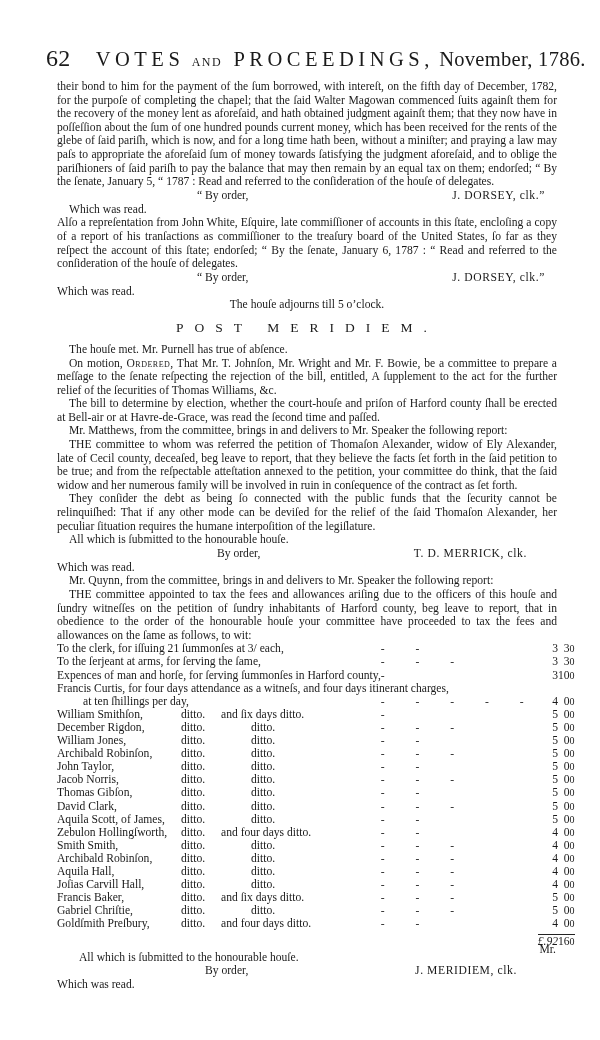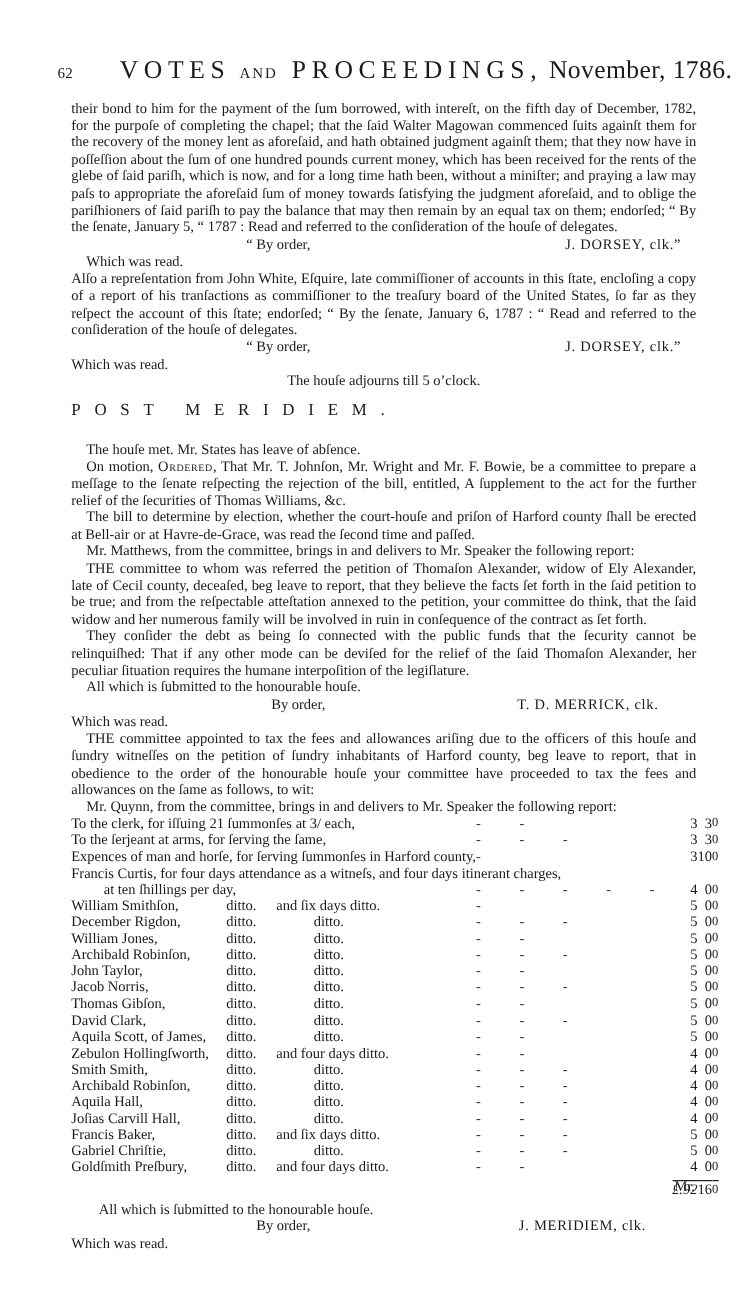--- a/index.html
+++ b/index.html
@@ -1,33 +1,33 @@
 <!DOCTYPE html>
 <html><head>
 <meta charset="utf-8">
 <style>
   html, body { margin: 0; padding: 0; background: #ffffff; }
   body { width: 600px; height: 1040px; position: relative; overflow: hidden;
          font-family: "Liberation Serif", "DejaVu Serif", serif; color: #1a1a1a; }
   .page { position: absolute; left: 0; top: 0; width: 600px; height: 1040px; }
   .header { position: absolute; left: 46px; top: 45px; width: 520px; height: 24px;
             font-size: 20.5px; letter-spacing: 0.2px; white-space: nowrap; }
-  .header .num { display: inline-block; margin-right: 32px; font-size: 12px; }
+  .header .num { display: inline-block; margin-right: 20px; font-size: 24px; }
   .header .sc-big { letter-spacing: 4.5px; }
   .header .sc-small { font-size: 12px; letter-spacing: 1.5px; margin: 0 6px 12px 2px; }
   .header .date { letter-spacing: 0.3px; }
 
   .body { position: absolute; left: 57px; top: 80px; width: 500px; font-size: 11.6px; line-height: 13.6px; }
   p { margin: 0; text-align: justify; }
   .ind { text-indent: 12px; }
   .byorder { position: relative; height: 14px; }
   .byorder .bo { position: absolute; left: 140px; }
   .byorder .sig { position: absolute; right: 12px; letter-spacing: 0.6px; }
   .center { text-align: center; }
-  .pm { letter-spacing: 11px; font-size: 13.5px; margin: 9px 0 16px 0; height: 16px; }
+  .pm { text-align: center; letter-spacing: 11px; font-size: 13.5px; margin: 9px 0 6px 0; height: 16px; }
   .sc { font-variant: small-caps; letter-spacing: 0.5px; }
   .gap-s { height: 2px; }
 
   table.acct { border-collapse: collapse; width: 500px; font-size: 11.6px; line-height: 13.1px; }
   table.acct td { padding: 0; white-space: nowrap; vertical-align: top; }
   td.name { width: 138px; }
   td.ditto1 { width: 56px; }
   td.ditto2 { width: 200px; }
   td.dashes { width: 60px; color:#333; letter-spacing: 14px; }
   td.l { width: 14px; text-align: right; }
@@ -61,34 +61,34 @@
     <p>Alſo a repreſentation from John White, Eſquire, late commiſſioner of accounts in this ſtate, encloſing a copy of a report of his tranſactions as commiſſioner to the treaſury board of the United States, ſo far as they reſpect the account of this ſtate; endorſed; “ By the ſenate, January 6, 1787 : “ Read and referred to the conſideration of the houſe of delegates.</p>
     <div class="byorder">
       <span class="bo">“ By order,</span>
       <span class="sig">J. DORSEY, clk.”</span>
     </div>
     <p>Which was read.</p>
     <p class="center">The houſe adjourns till 5 o’clock.</p>
 
     <div class="pm">POST MERIDIEM.</div>
 
-    <p class="ind">The houſe met. Mr. States has leave of abſence.</p>
+    <p class="ind">The houſe met. Mr. Purnell has true of abſence.</p>
     <p class="ind"><span>On motion, </span><span class="sc">Ordered</span><span>, That Mr. T. Johnſon, Mr. Wright and Mr. F. Bowie, be a committee to prepare a meſſage to the ſenate reſpecting the rejection of the bill, entitled, A ſupplement to the act for the further relief of the ſecurities of Thomas Williams, &amp;c.</span></p>
     <p class="ind">The bill to determine by election, whether the court-houſe and priſon of Harford county ſhall be erected at Bell-air or at Havre-de-Grace, was read the ſecond time and paſſed.</p>
     <p class="ind">Mr. Matthews, from the committee, brings in and delivers to Mr. Speaker the following report:</p>
     <p class="ind">THE committee to whom was referred the petition of Thomaſon Alexander, widow of Ely Alexander, late of Cecil county, deceaſed, beg leave to report, that they believe the facts ſet forth in the ſaid petition to be true; and from the reſpectable atteſtation annexed to the petition, your committee do think, that the ſaid widow and her numerous family will be involved in ruin in conſequence of the contract as ſet forth.</p>
     <p class="ind">They conſider the debt as being ſo connected with the public funds that the ſecurity cannot be relinquiſhed: That if any other mode can be deviſed for the relief of the ſaid Thomaſon Alexander, her peculiar ſituation requires the humane interpoſition of the legiſlature.</p>
     <p class="ind">All which is ſubmitted to the honourable houſe.</p>
     <div class="byorder">
       <span class="bo" style="left:160px">By order,</span>
       <span class="sig" style="right:30px">T. D. MERRICK, clk.</span>
     </div>
     <p>Which was read.</p>
+    <p class="ind">Mr. Quynn, from the committee, brings in and delivers to Mr. Speaker the following report:</p>
     <p class="ind">THE committee appointed to tax the fees and allowances ariſing due to the officers of this houſe and ſundry witneſſes on the petition of ſundry inhabitants of Harford county, beg leave to report, that in obedience to the order of the honourable houſe your committee have proceeded to tax the fees and allowances on the ſame as follows, to wit:</p>
-    <p class="ind">Mr. Quynn, from the committee, brings in and delivers to Mr. Speaker the following report:</p>
 
     <table class="acct">
       <tbody id="charges-body">
           <tr>
             <td class="desc" colspan="3">To the clerk, for iſſuing 21 ſummonſes at 3/ each,</td>
             <td class="dashes">-   -</td>
             <td class="l">3</td>
             <td class="s">3</td>
             <td class="d">0</td>
           </tr>

